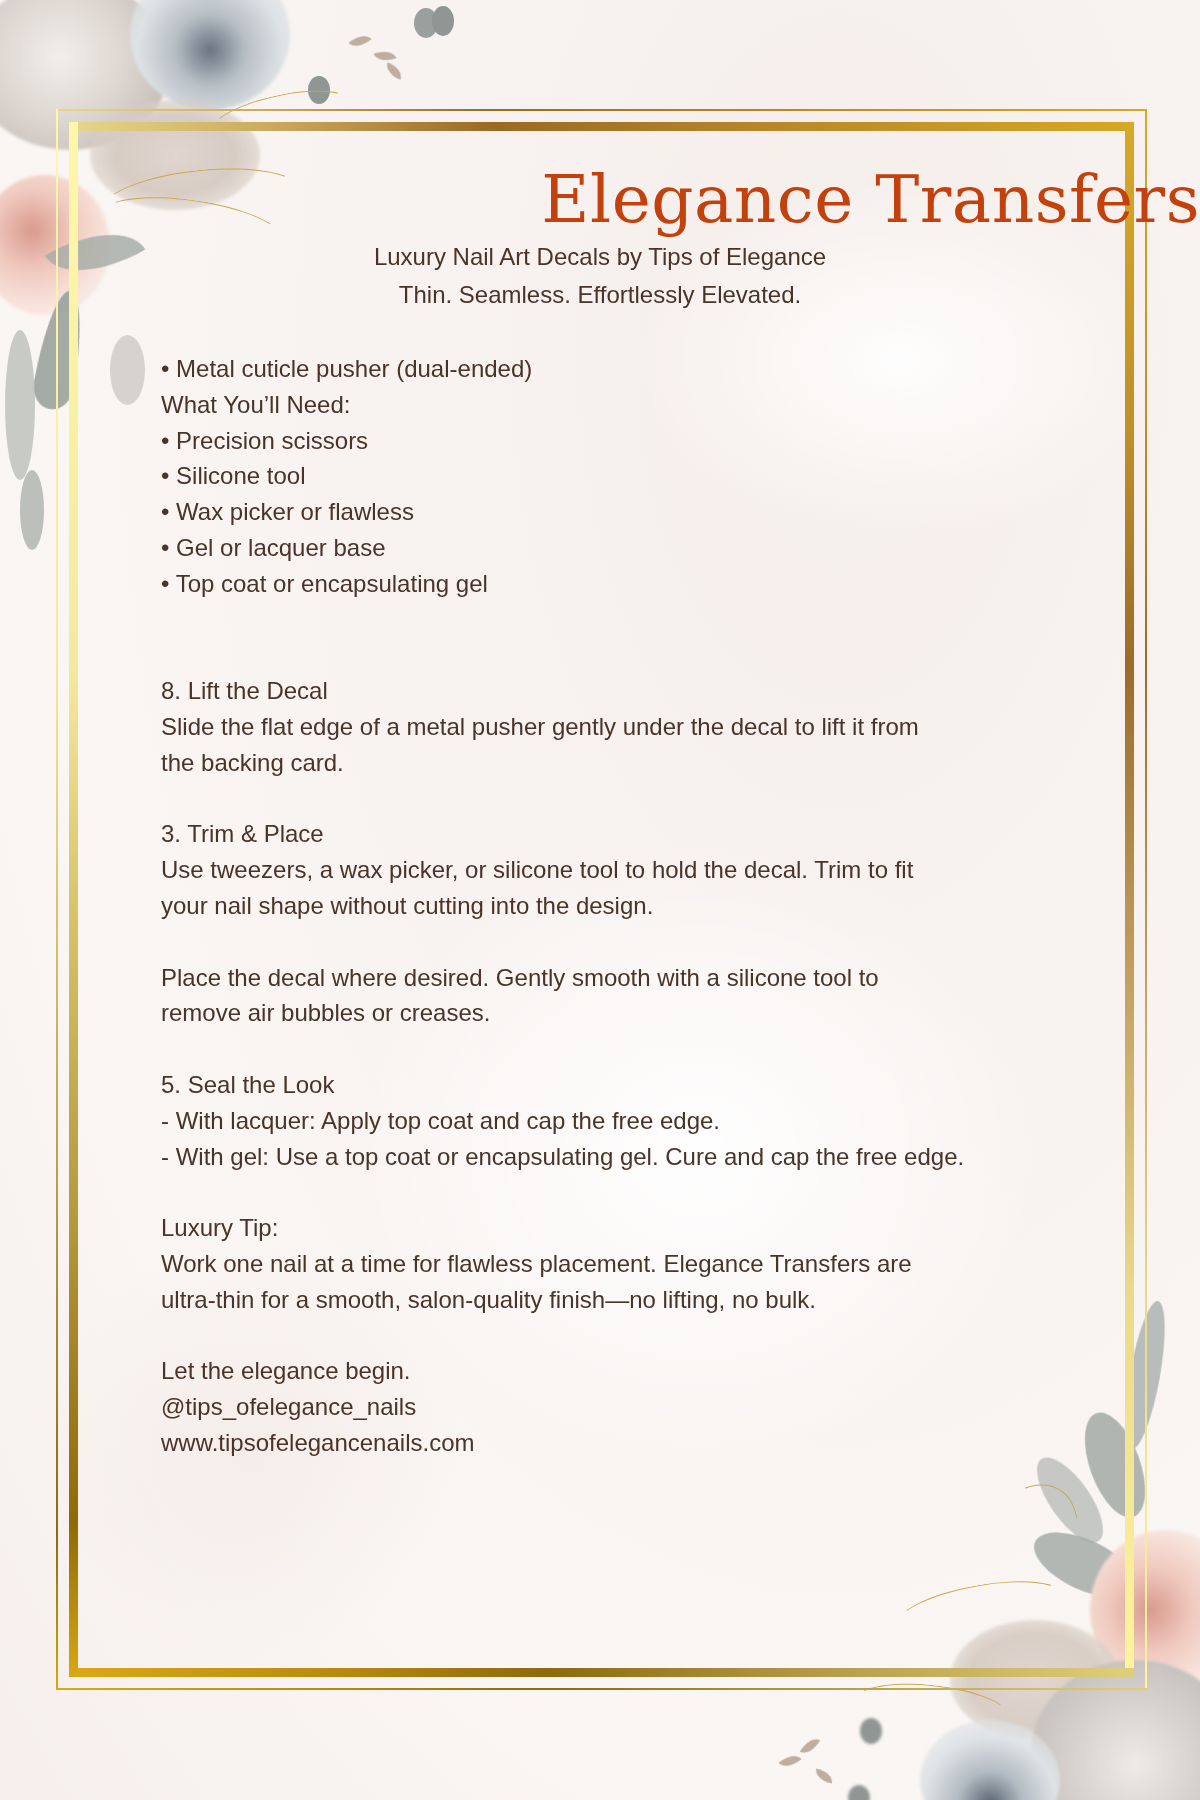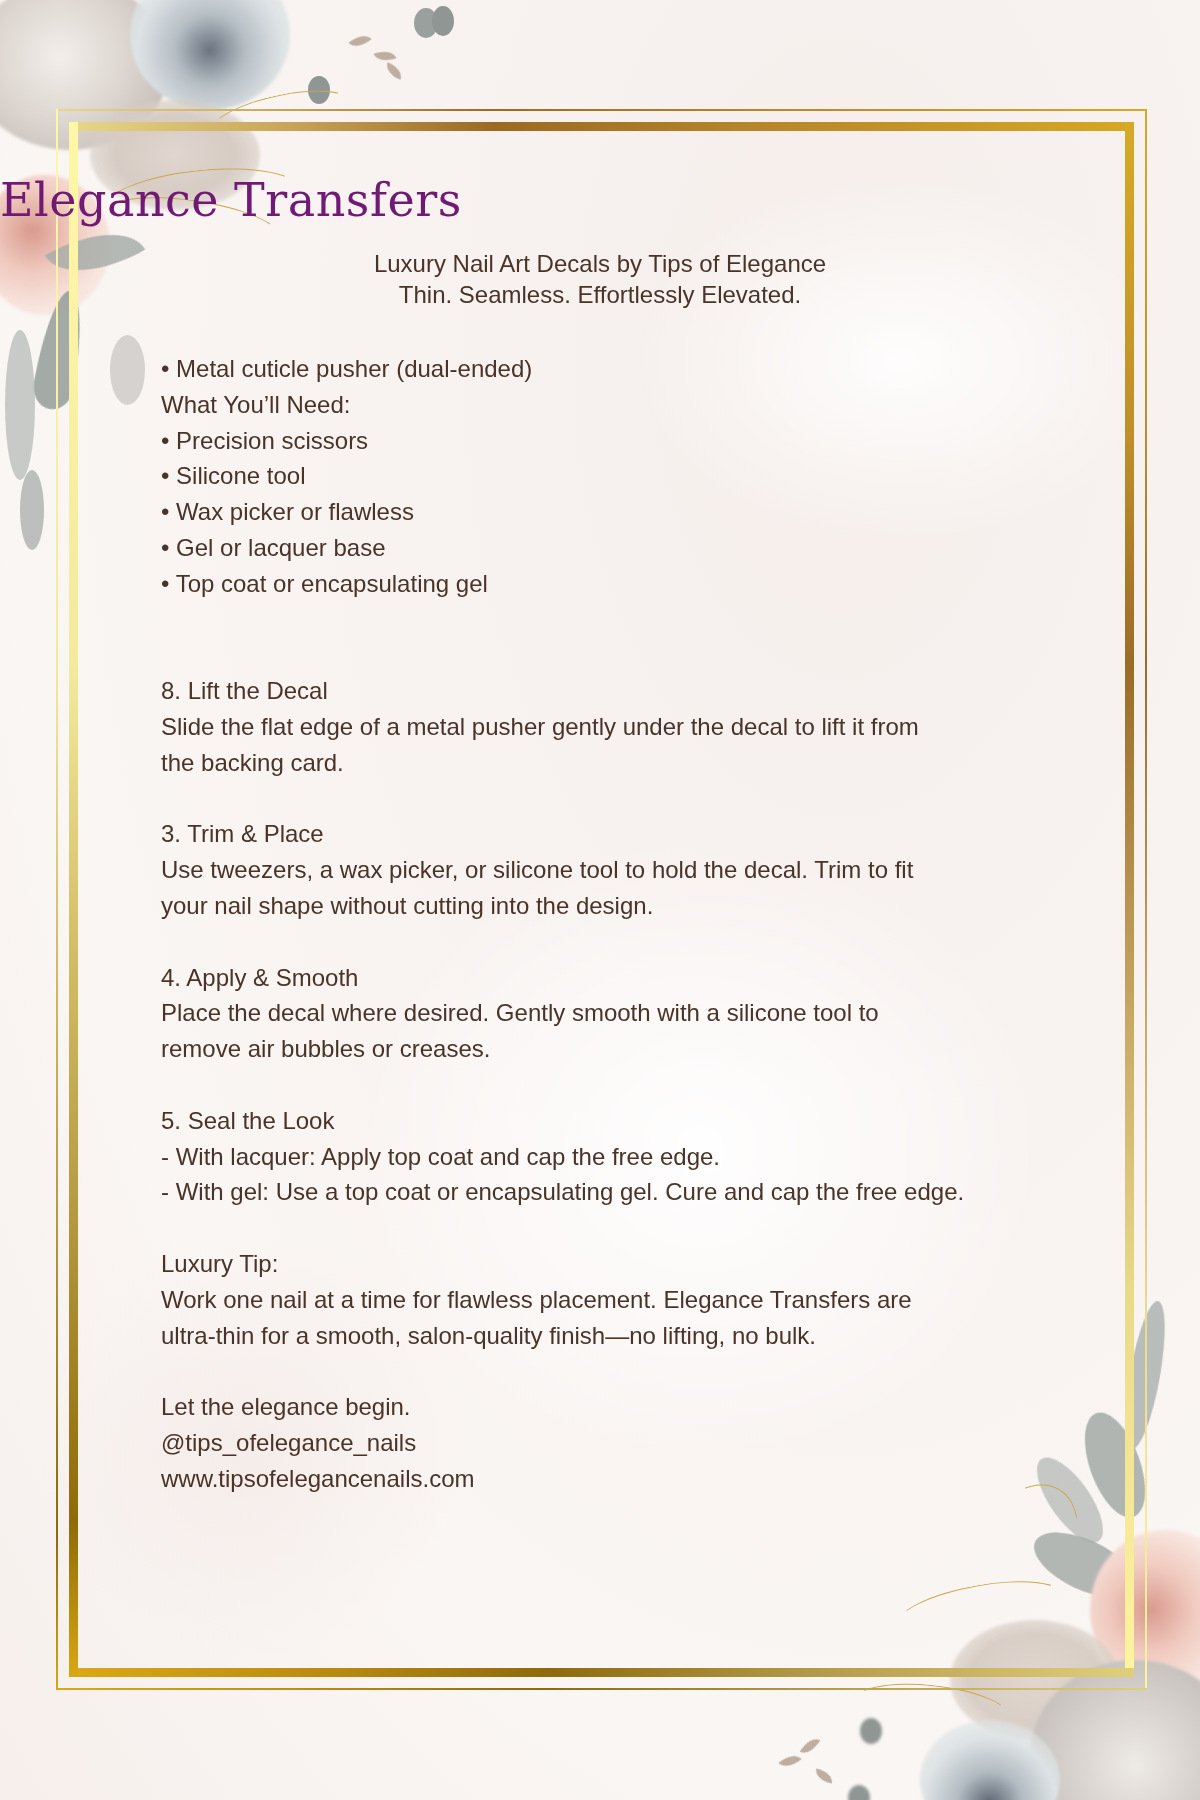--- a/index.html
+++ b/index.html
@@ -31,29 +31,29 @@
   .edge.right { right: 0; background: linear-gradient(180deg, #d6aa26 0%, #c08f2a 20%, #9b6c28 35%, #c2a060 55%, #e9d98a 75%, #fff4a0 100%); }
 
   
   .floral { position: absolute; pointer-events: none; }
   .blob { position: absolute; border-radius: 50%; filter: blur(1.5px); }
   .leaf { position: absolute; border-radius: 0 100% 0 100%; filter: blur(0.6px); }
   .gold-line { position: absolute; border: 1.5px solid #c9a94e; border-radius: 50%; border-color: #c9a94e transparent transparent transparent; }
 
   
   .title {
-    position: absolute; left: 0; right: 0; top: 160px; text-align: left;
-    font-family: "DejaVu Serif", serif; font-size: 46px; line-height: 80px;
-    color: #701a75; letter-spacing: 0.5px; font-weight: normal;
+    position: absolute; left: 0; right: 0; top: 160px; text-align: right;
+    font-family: "DejaVu Serif", serif; font-size: 66px; line-height: 80px;
+    color: #c2410c; letter-spacing: 0.5px; font-weight: normal;
   }
   .subtitle {
     position: absolute; left: 0; right: 0; text-align: center;
     font-size: 24px; line-height: 34px; color: #4a3328;
   }
-  .sub1 { top: 247px; }
+  .sub1 { top: 240px; }
   .sub2 { top: 278px; }
   .content {
     position: absolute; left: 161px; top: 351px; width: 900px;
     font-size: 24px; line-height: 35.8px; color: #4a3328;
   }
   .line { white-space: pre; height: 35.8px; }
   .blank { height: 35.8px; }
 </style>
 </head>
 <body>
@@ -139,21 +139,20 @@
   <div class="blank"></div>
 
   <section>
     <div class="line">3. Trim &amp; Place</div>
     <div class="line">Use tweezers, a wax picker, or silicone tool to hold the decal. Trim to fit</div>
     <div class="line">your nail shape without cutting into the design.</div>
   </section>
   <div class="blank"></div>
 
   <section>
-    <div class="line">4. Apply &amp; Smooth</div>
     <div class="line">Place the decal where desired. Gently smooth with a silicone tool to</div>
     <div class="line">remove air bubbles or creases.</div>
   </section>
   <div class="blank"></div>
 
   <section>
     <div class="line">5. Seal the Look</div>
     <div class="line">- With lacquer: Apply top coat and cap the free edge.</div>
     <div class="line">- With gel: Use a top coat or encapsulating gel. Cure and cap the free edge.</div>
   </section>

